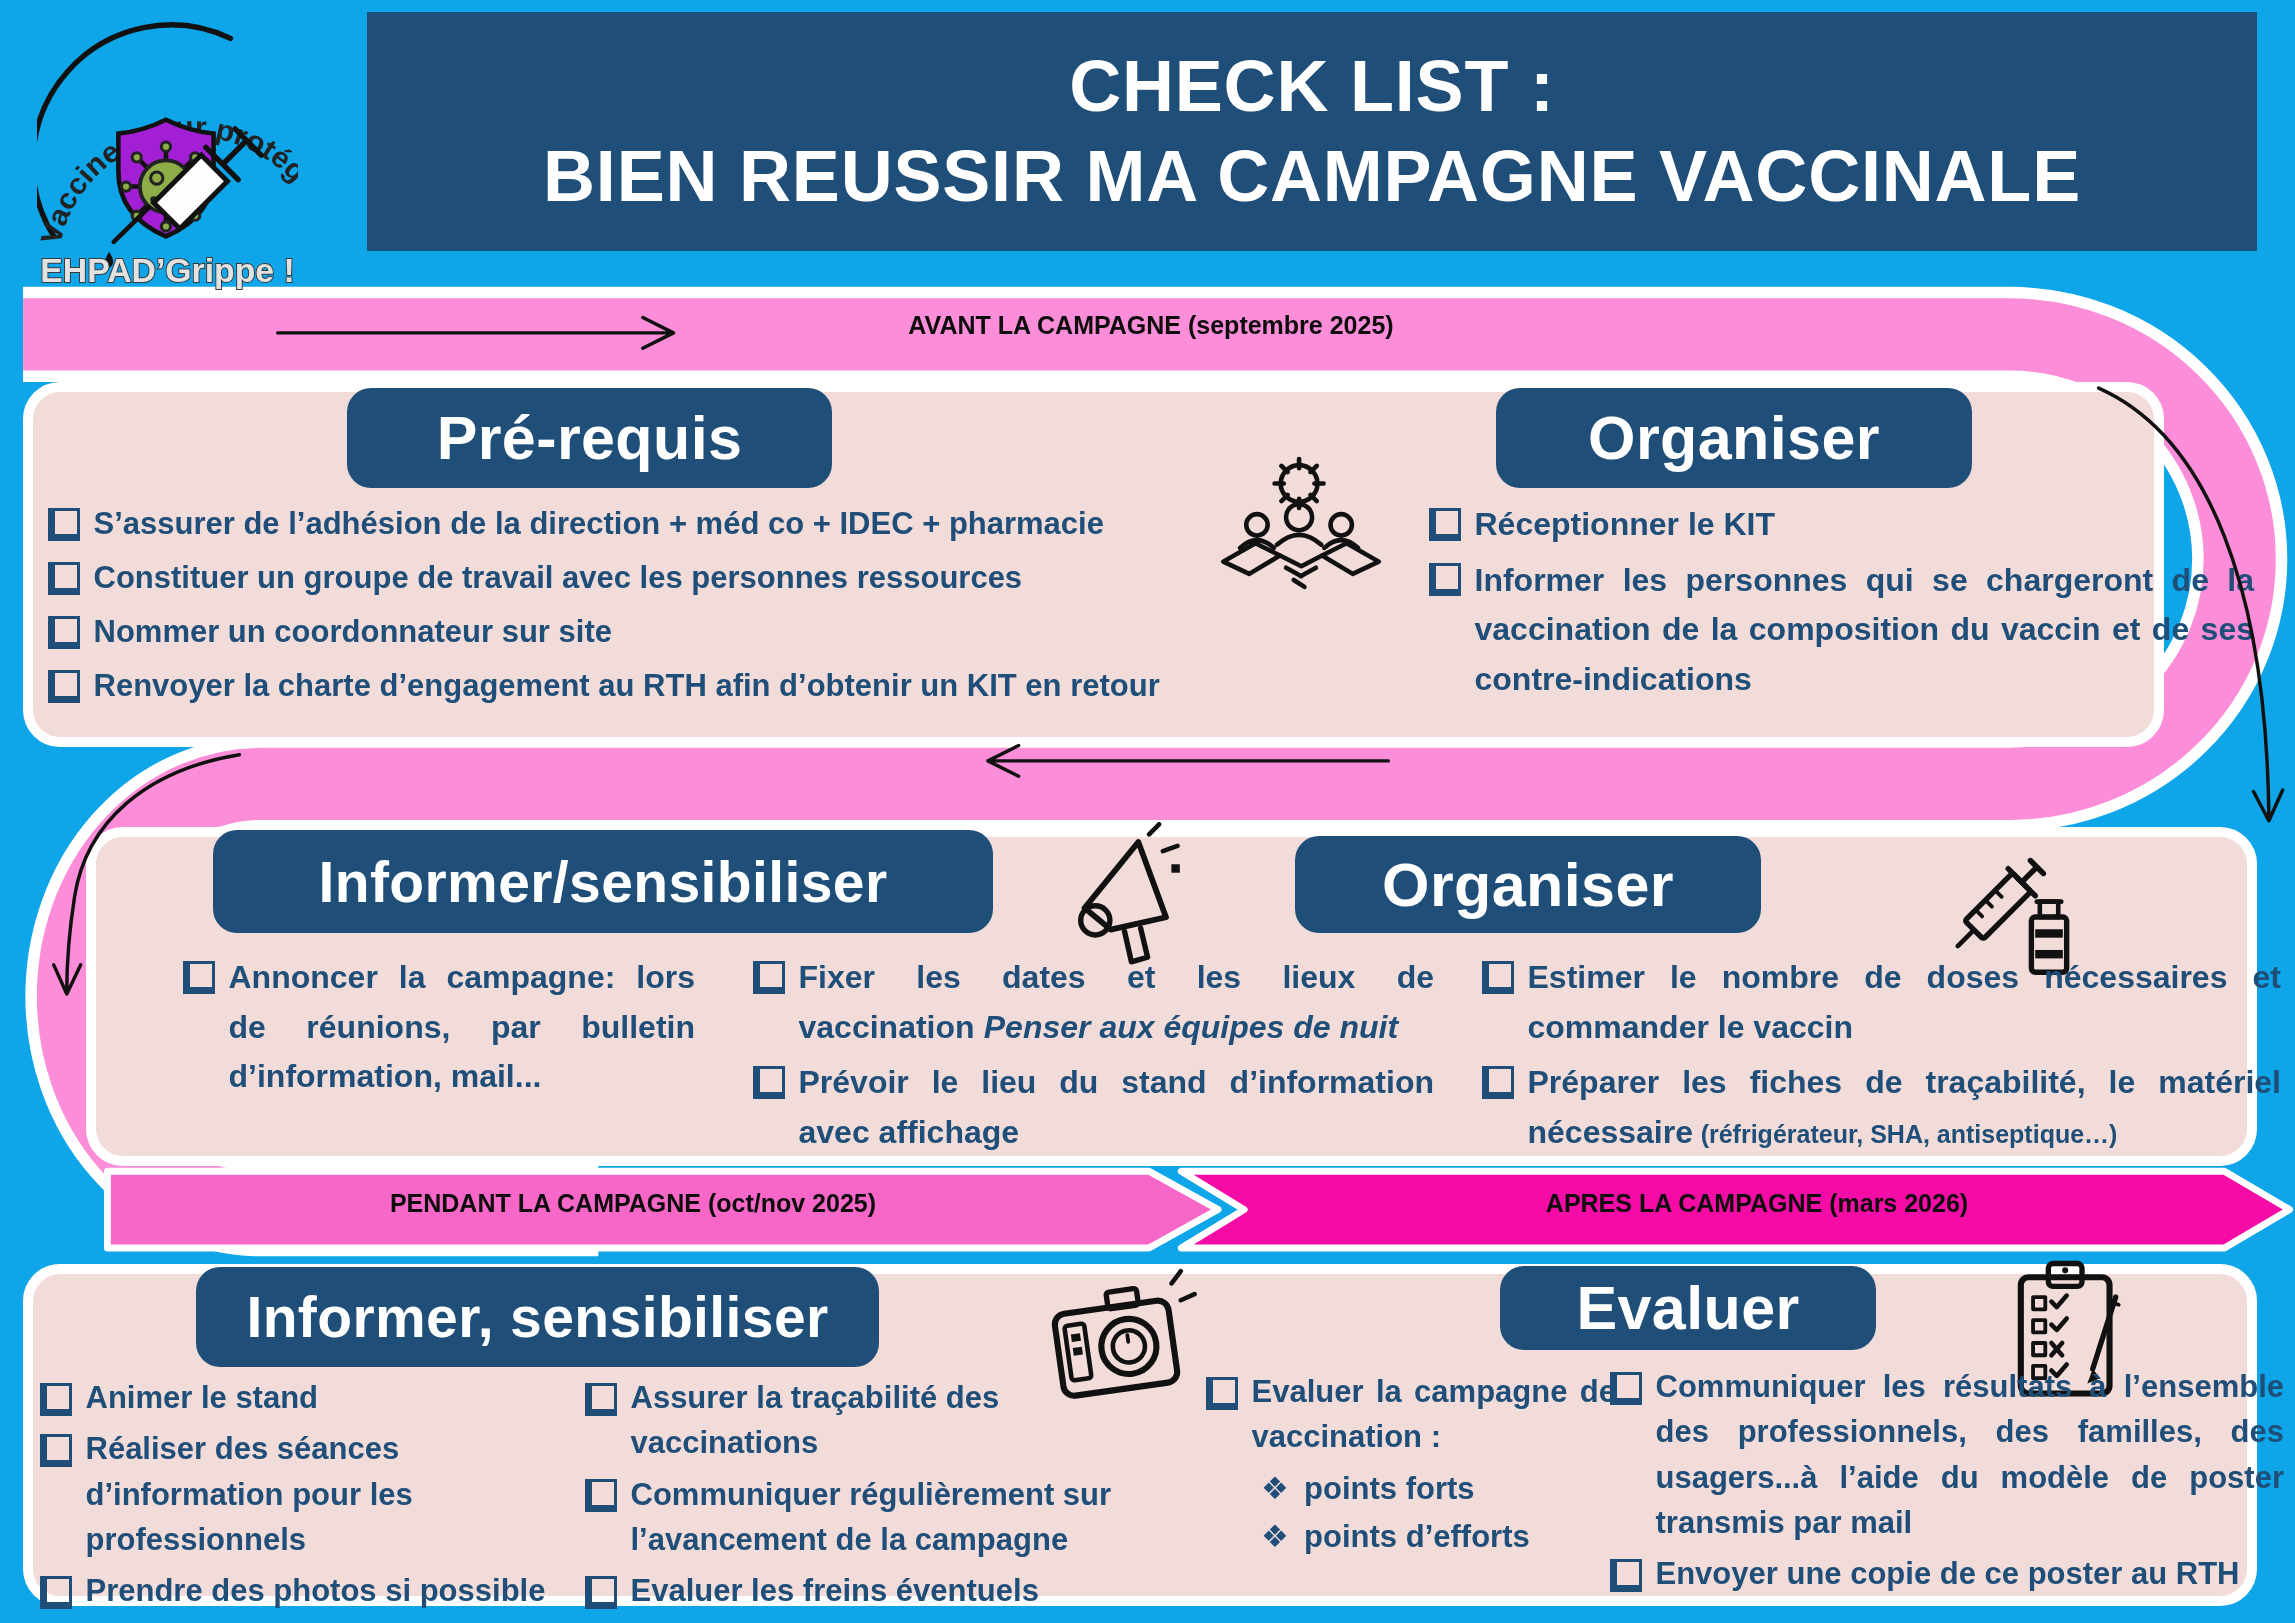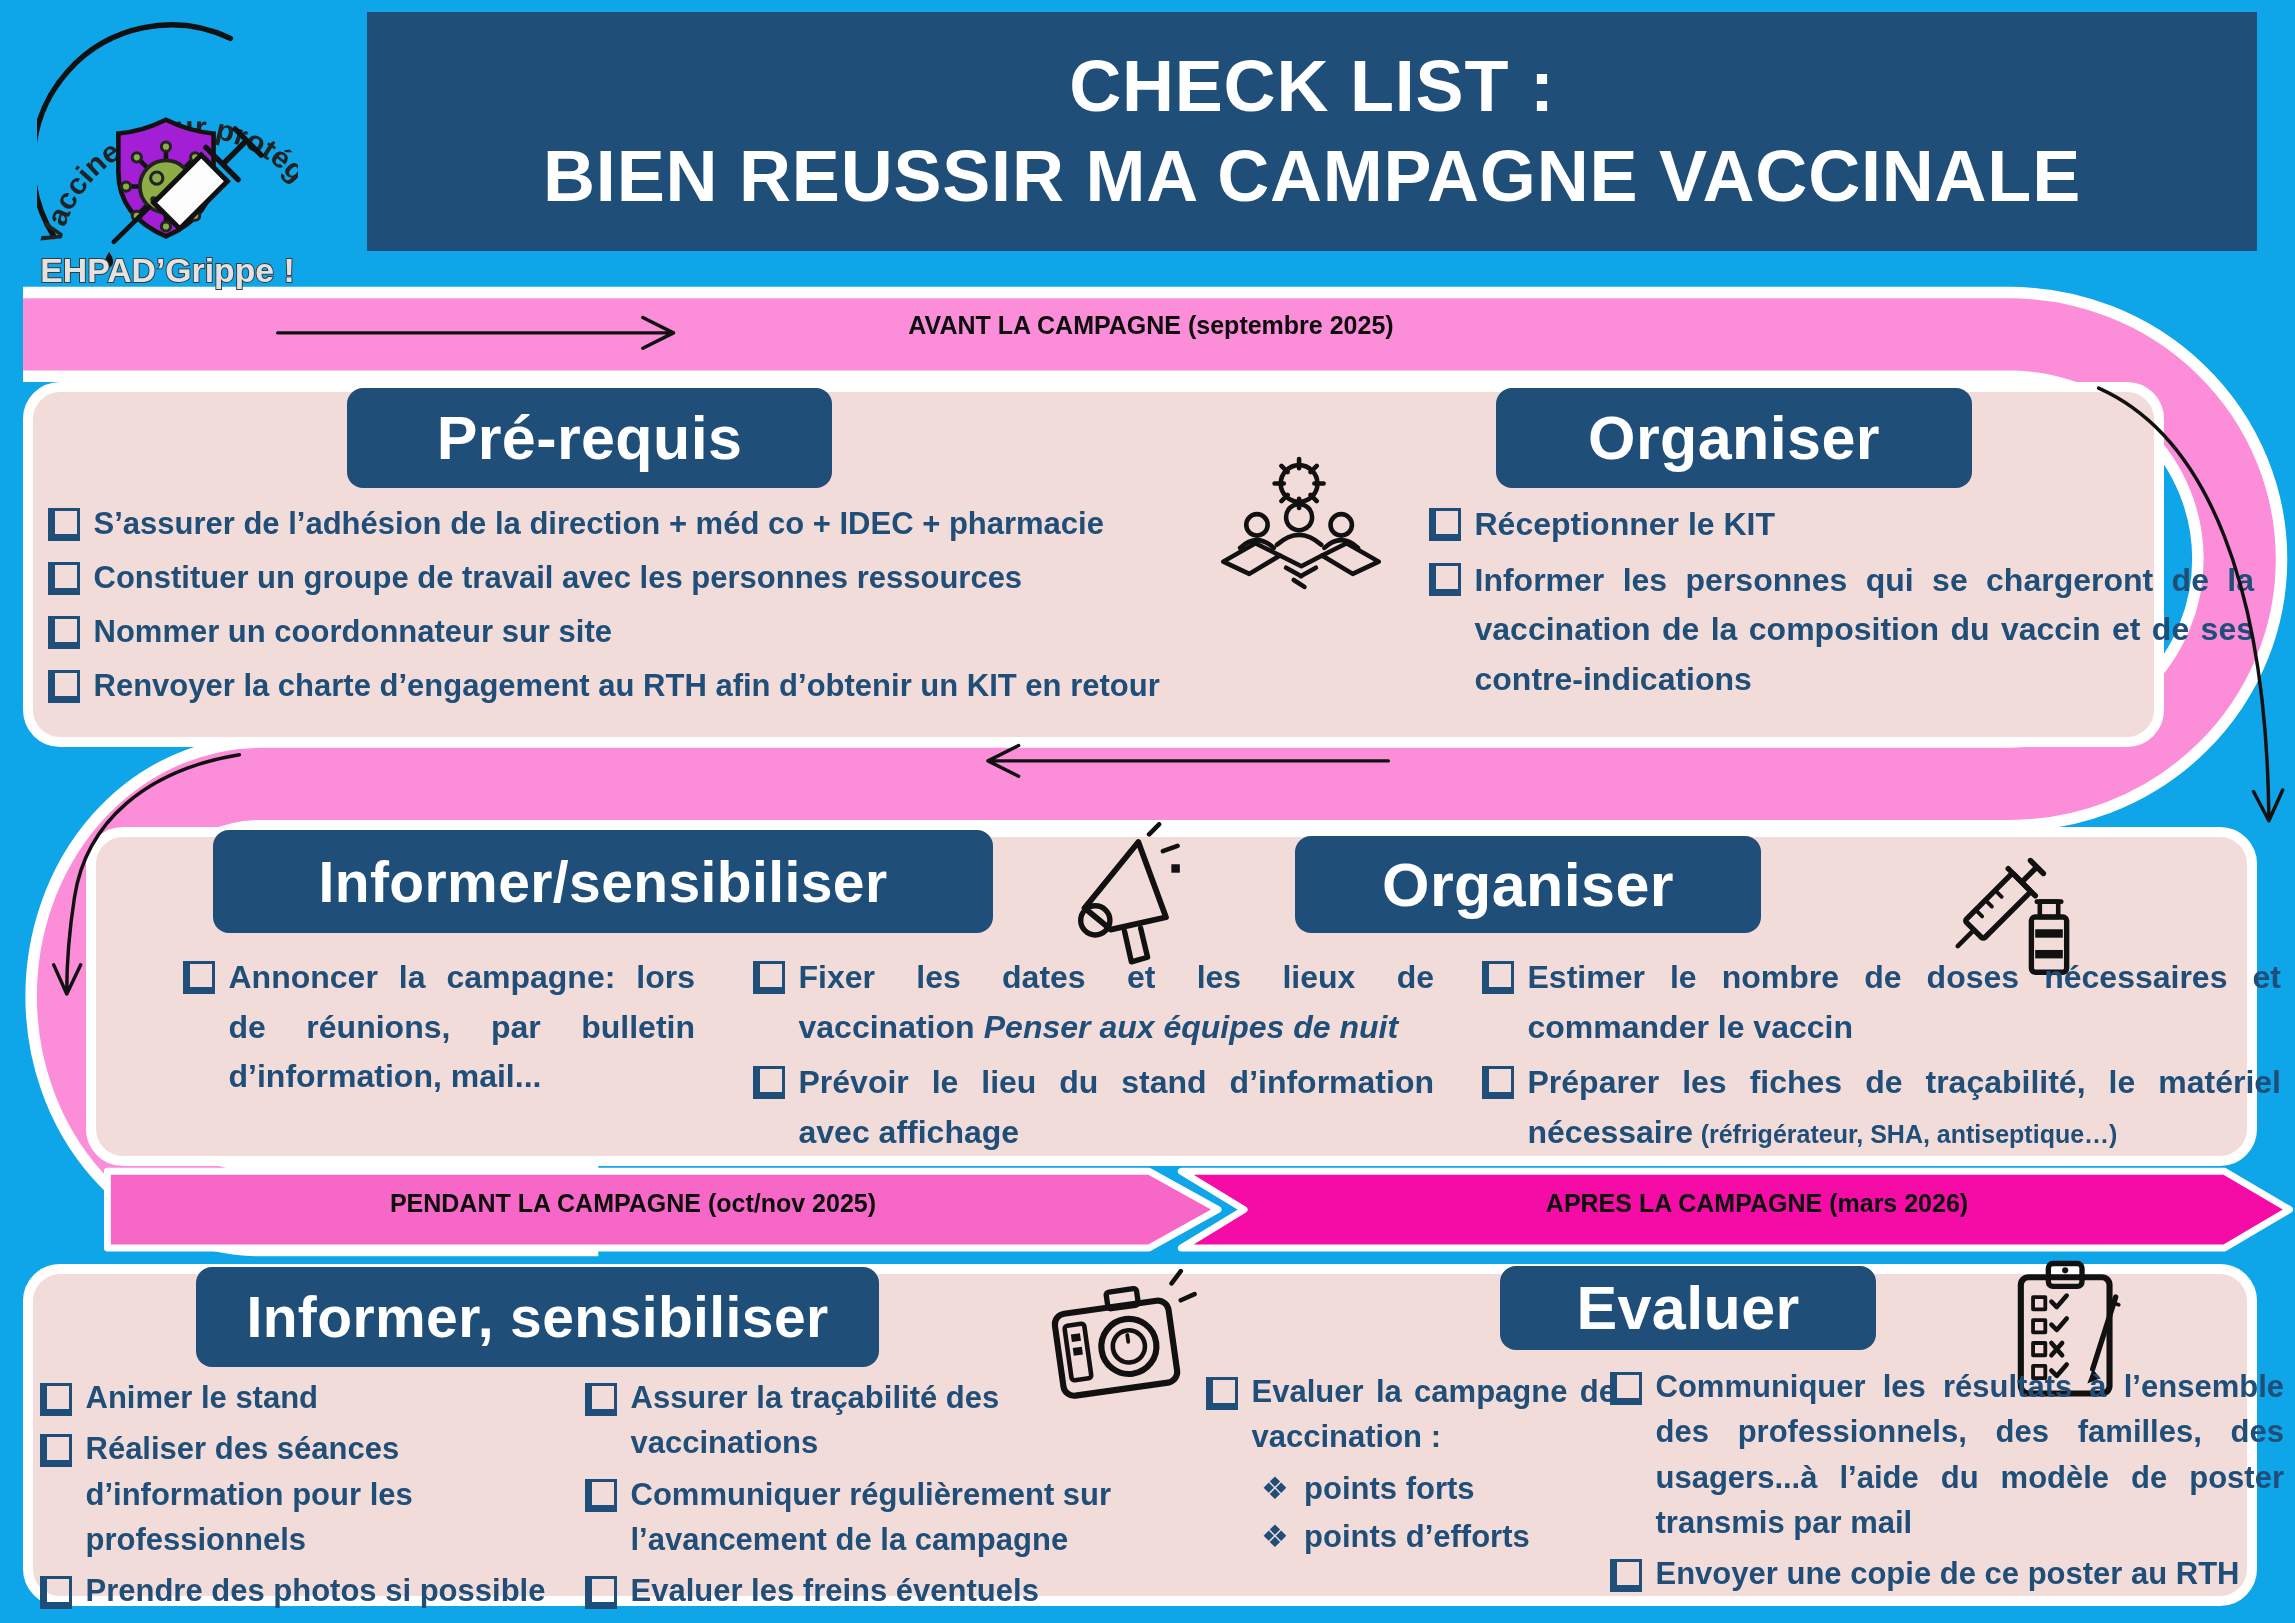--- a/index.html
+++ b/index.html
@@ -20,21 +20,21 @@
   .chev-apres{fill:var(--c-magenta);}
   
   #title-box{left:367px;top:12.3px;width:1890px;height:239px;background:var(--c-navy);
     display:flex;flex-direction:column;justify-content:center;align-items:center;gap:10.7px;z-index:2;}
   #title-box .tl{color:#fff;font-weight:700;font-size:72px;line-height:1.1;letter-spacing:0.8px;white-space:nowrap;}
   
   .bandlabel{z-index:2;font-weight:700;font-size:25px;color:#0d0d0d;text-align:center;white-space:nowrap;}
   
   .panel{background:var(--c-panel);border:10px solid #fff;border-radius:37px;z-index:1;box-sizing:border-box;}
   
-  .hdr{background:var(--c-navy);border-radius:16px;display:flex;align-items:center;justify-content:center;z-index:2;}
+  .hdr{background:var(--c-navy);border-radius:24px;display:flex;align-items:center;justify-content:center;z-index:2;}
   .hdr span{color:#fff;font-weight:700;font-size:61px;letter-spacing:0.4px;white-space:nowrap;}
   .hdr.small span{font-size:57px;}
   
   .list{z-index:2;color:var(--c-text);font-weight:700;font-size:32px;line-height:1.55;}
   .item{display:flex;gap:14px;margin-bottom:6.1px;}
   .cb{flex:0 0 auto;width:21.5px;height:23px;margin-top:7.7px;border:3.8px solid var(--c-navy);
       border-left-width:7px;border-bottom-width:7px;background:transparent;}
   .txt{flex:1;}
   .just .txt{text-align:justify;}
   .tight{font-size:31px;line-height:1.46;}

